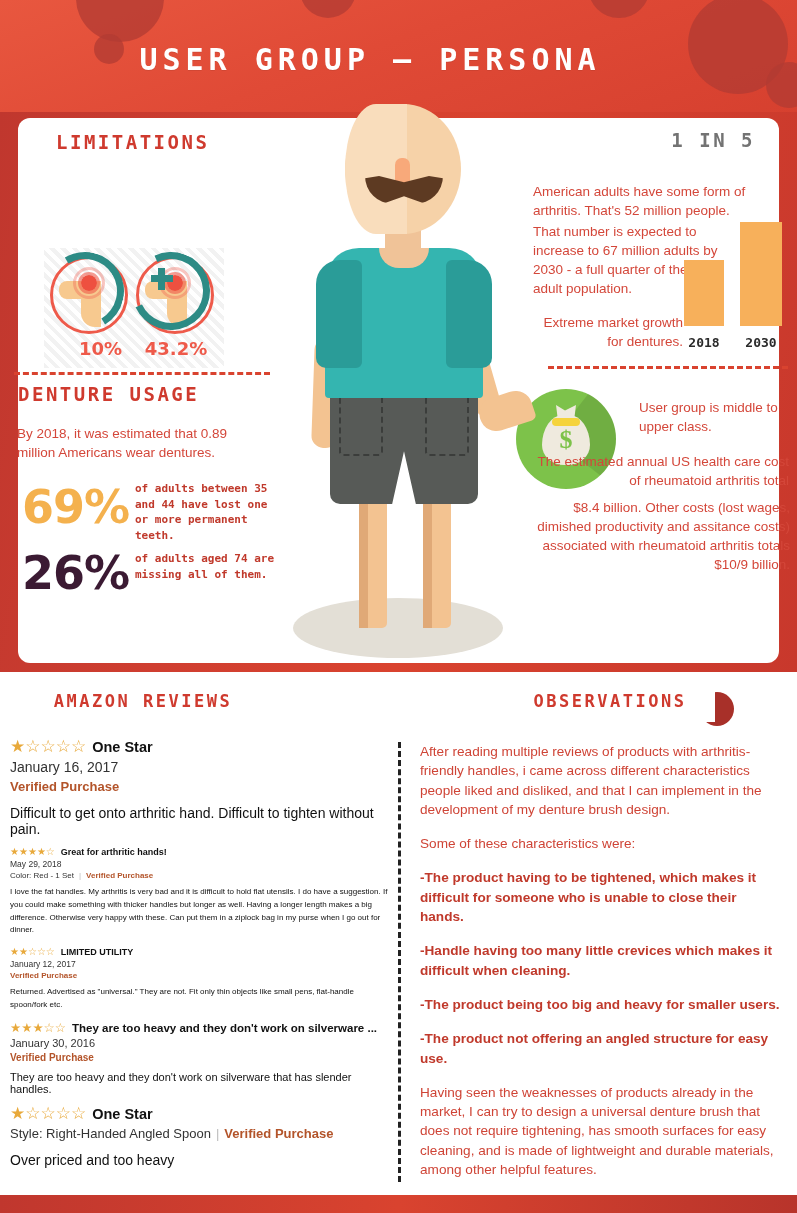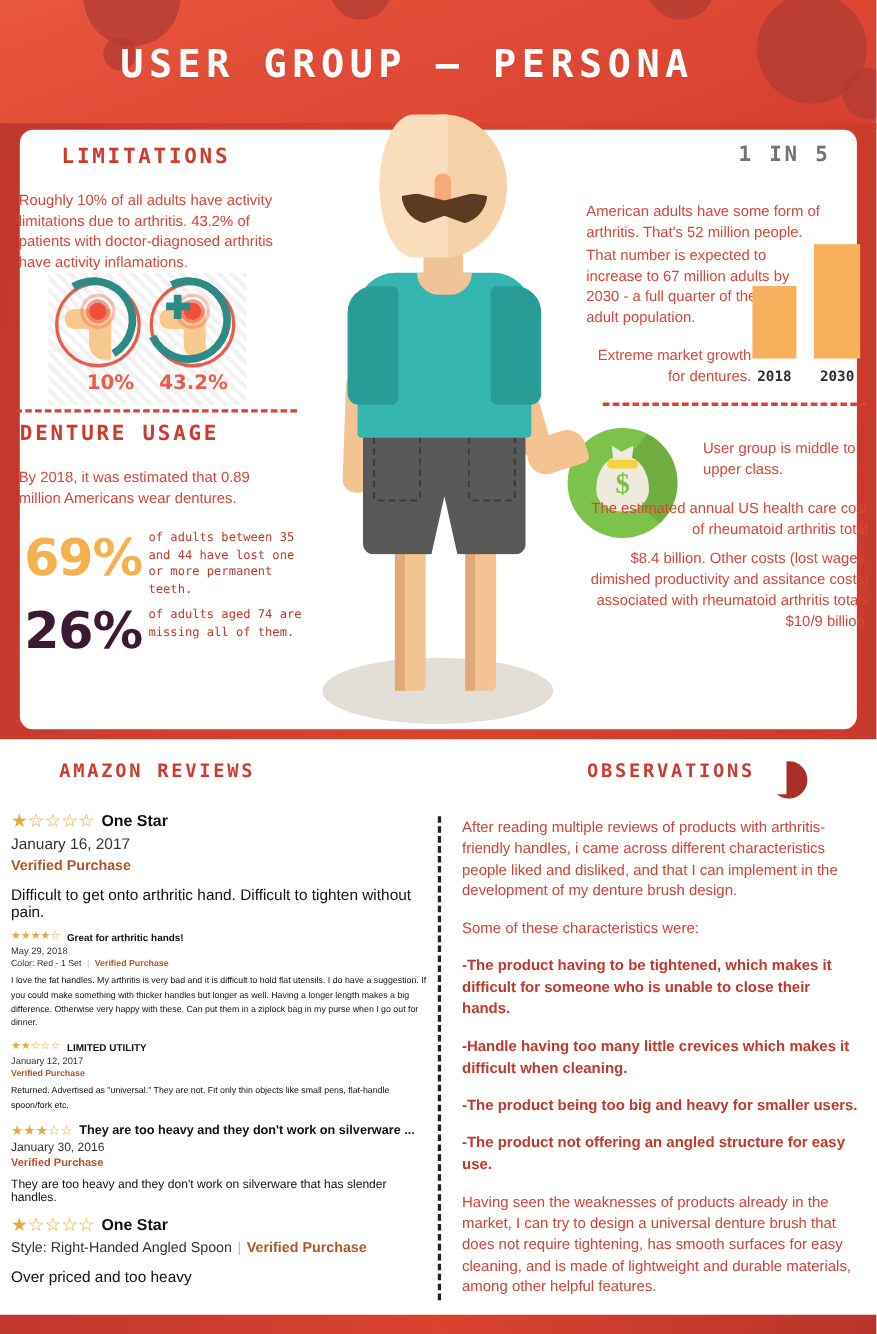--- a/index.html
+++ b/index.html
@@ -19,21 +19,21 @@
   
   .hero {
     position: absolute; left: 0; top: 0; width: 797px; height: 118px;
     background: linear-gradient(160deg, #e8573f 0%, #e04a36 45%, #d6402f 100%);
     overflow: hidden;
   }
   .hero-dot { position: absolute; border-radius: 50%; background: #b23b33; opacity: .75; }
   .hero-title {
     position: absolute; left: 0; top: 0; width: 740px; height: 118px;
     display: flex; align-items: center; justify-content: center;
-    color: #fff; font-size: 35px; font-weight: bold; letter-spacing: 5px;
+    color: #fff; font-size: 30px; font-weight: bold; letter-spacing: 5px;
     font-family: "DejaVu Sans Mono", monospace;
     text-shadow: 0 1px 0 rgba(0,0,0,.07);
     z-index: 4;
   }
 
   
   .midband {
     position: absolute; left: 0; top: 112px; width: 797px; height: 560px;
     background: linear-gradient(100deg, #c0372e 0%, #cf3e30 28%, #d9432f 55%, #c8382c 100%);
   }
@@ -111,21 +111,21 @@
   #div-left { left: 14px; top: 372px; width: 256px; }
   #div-right { left: 548px; top: 366px; width: 240px; }
   .vdash { position: absolute; width: 0; border-left: 3px dashed #222;
     left: 398px; top: 742px; height: 440px; }
 
   
   .bigpct { position: absolute; font-size: 46px; font-weight: bold;
     font-family: "DejaVu Sans", sans-serif; letter-spacing: -1px; }
   #pct69 { left: 22px; top: 480px; color: #f4b14e; }
   #pct26 { left: 22px; top: 546px; color: #3b1a33; }
-  .pctnote { position: absolute; color: #c0392b; font-weight: normal; font-size: 11px;
+  .pctnote { position: absolute; color: #c0392b; font-weight: bold; font-size: 11px;
     line-height: 1.42; font-family: "DejaVu Sans Mono", monospace; width: 150px; }
   #note69 { left: 135px; top: 481px; }
   #note26 { left: 135px; top: 551px; }
 
   
   .barchart { position: absolute; left: 682px; top: 222px; width: 104px; height: 128px; }
   .bar { position: absolute; bottom: 24px; background: #f7b05b; }
   #bar-2018 { left: 2px; width: 40px; height: 66px; }
   #bar-2030 { left: 58px; width: 42px; height: 104px; }
   .barlabel { position: absolute; bottom: 0; font-size: 13px; font-weight: bold;
@@ -236,21 +236,20 @@
     <div class="hero-dot" style="left:766px;top:62px;width:46px;height:46px;"></div>
   </div>
   <div class="hero-title">USER  GROUP  —  PERSONA</div>
 
   <div class="midband"></div>
   <div class="bottomband"></div>
 
   <div class="panel-top"></div>
 
   <div class="sect-title" id="title-limitations">LIMITATIONS</div>
-  <div class="body-txt" id="limit-text">Roughly 10% of all adults have activity limitations due to arthritis. 43.2% of patients with doctor-diagnosed arthritis have activity inflamations.</div>
 
   <div class="knee-wrap">
     <div class="knee k1">
       <div class="knee-shape" style="left:6px;top:22px;width:40px;height:18px;border-radius:8px 0 0 8px;background:#f7c98f;"></div>
       <div class="knee-shape" style="left:28px;top:22px;width:20px;height:46px;border-radius:0 0 0 14px;background:#f7c98f;"></div>
       <div class="pulse" style="left:20px;top:8px;width:32px;height:32px;opacity:.35;"></div>
       <div class="pulse" style="left:25px;top:13px;width:22px;height:22px;opacity:.6;"></div>
       <div class="pulse-core" style="left:28px;top:16px;"></div>
       <div class="arc" style="left:-7px;top:-7px;width:78px;height:78px;border-top-color:#2d8b85;border-right-color:#2d8b85;transform:rotate(14deg);"></div>
     </div>

